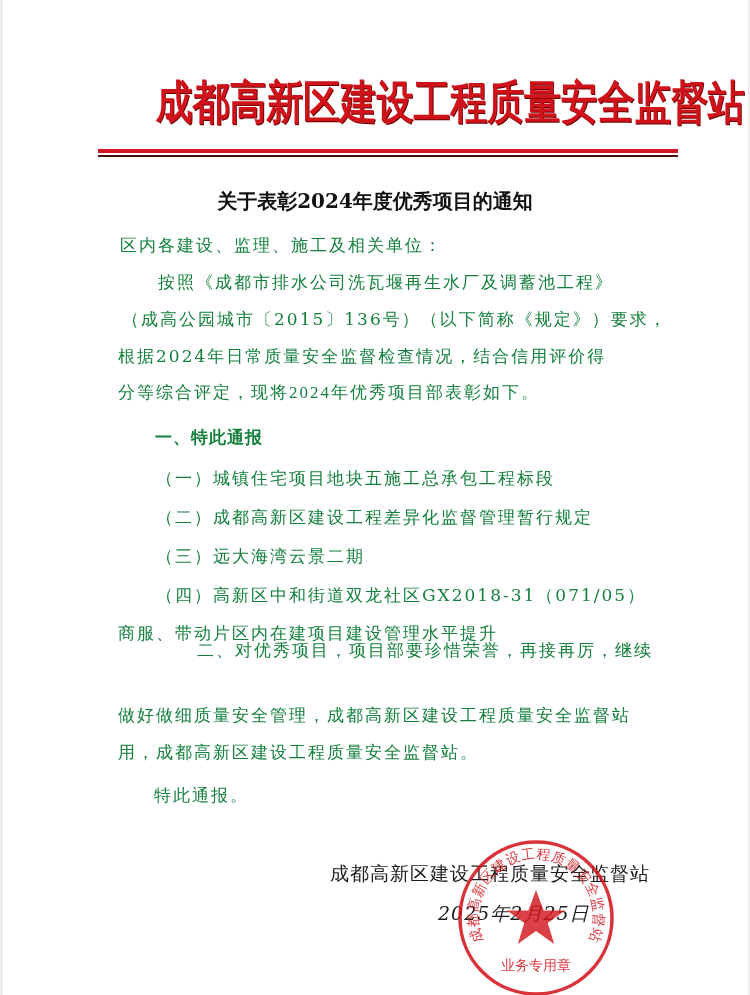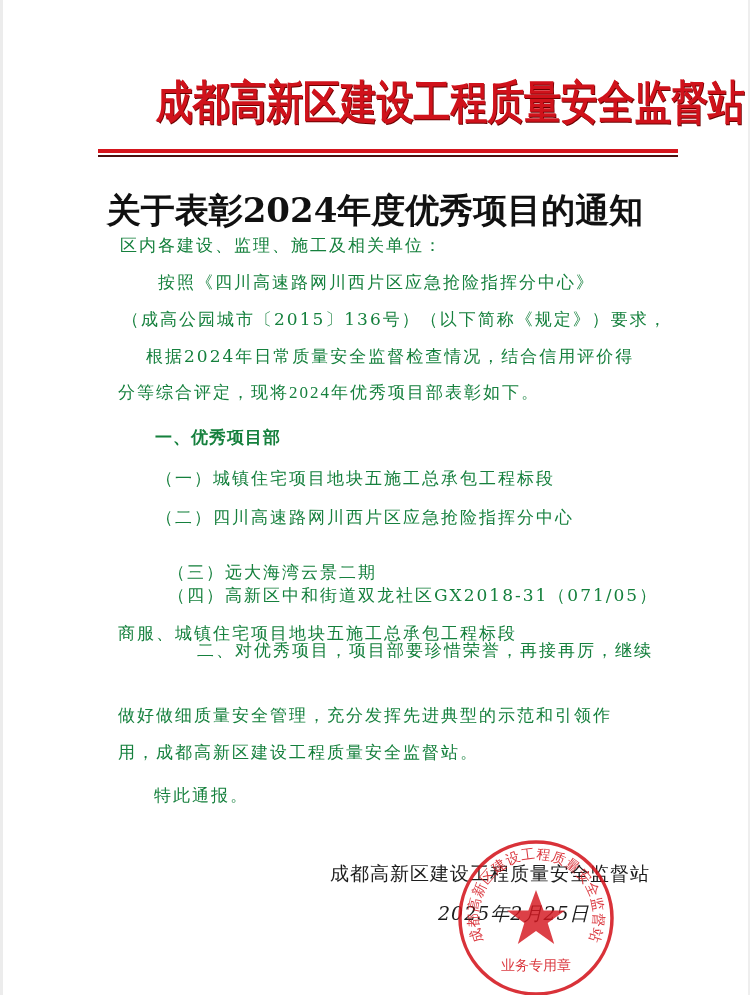--- a/index.html
+++ b/index.html
@@ -15,21 +15,21 @@
     font-size: 46px; font-weight: bold; color: #d0121b; letter-spacing: 0px;
     transform: scaleX(0.80); transform-origin: center;
     text-shadow: 1px 1px 0 #6a0000;
     white-space: nowrap; line-height: 60px;
   }
   .rule-thick { position: absolute; left: 98px; top: 149px; width: 580px; height: 4px; background: #d5151d; }
   .rule-thin  { position: absolute; left: 98px; top: 155px; width: 580px; height: 2px; background: #4a1010; }
   .title {
     position: absolute; left: 0; top: 188px; width: 750px; text-align: center;
     font-family: "DejaVu Serif", "Liberation Serif", serif; font-weight: bold;
-    font-size: 34px; color: #111; white-space: nowrap;
+    font-size: 20px; color: #111; white-space: nowrap;
   }
   .line {
     position: absolute; font-size: 17px; white-space: nowrap; color: #15803d;
     font-family: "DejaVu Serif", "Liberation Serif", serif; letter-spacing: 2px; line-height: 26px;
   }
   .bold { font-weight: bold; font-family: "DejaVu Sans", "Liberation Sans", sans-serif; letter-spacing: 1px; }
   .sig { position: absolute; font-size: 19px; white-space: nowrap; letter-spacing: 1px; color: #1c1c1c;
     font-family: "DejaVu Serif", "Liberation Serif", serif; }
   .seal { position: absolute; left: 456px; top: 838px; width: 160px; height: 160px; pointer-events: none; }
 </style>
@@ -40,35 +40,35 @@
 <div class="page-edge-right"></div>
 
 <div class="masthead">成都高新区建设工程质量安全监督站</div>
 <div class="rule-thick"></div>
 <div class="rule-thin"></div>
 
 <div class="title">关于表彰2024年度优秀项目的通知</div>
 
 <div class="line" style="left:120px; top:232px;">区内各建设、监理、施工及相关单位：</div>
 
-<div class="line" style="left:158px; top:269px;">按照《四川高速路网川西片区应急抢险指挥分中心》</div>
+<div class="line" style="left:158px; top:269px;">按照《成都市排水公司洗瓦堰再生水厂及调蓄池工程》</div>
 <div class="line" style="left:122px; top:306px;">（成高公园城市〔2015〕136号）（以下简称《规定》）要求，</div>
-<div class="line" style="left:118px; top:343px;margin-left:28px;">根据2024年日常质量安全监督检查情况，结合信用评价得</div>
+<div class="line" style="left:118px; top:343px;">根据2024年日常质量安全监督检查情况，结合信用评价得</div>
 <div class="line" style="left:118px; top:380px;font-family:Liberation Serif, serif;">分等综合评定，现将2024年优秀项目部表彰如下。</div>
 
-<div class="line bold" style="left:155px; top:424px;">一、优秀项目部</div>
+<div class="line bold" style="left:155px; top:424px;">一、特此通报</div>
 
 <div class="line" style="left:156px; top:465px;">（一）城镇住宅项目地块五施工总承包工程标段</div>
-<div class="line" style="left:156px; top:504px;">（二）四川高速路网川西片区应急抢险指挥分中心</div>
-<div class="line" style="left:168px; top:543px;margin-top:16px;">（三）远大海湾云景二期</div>
-<div class="line" style="left:168px; top:582px;">（四）高新区中和街道双龙社区GX2018-31（071/05）</div>
-<div class="line" style="left:118px; top:620px;">商服、城镇住宅项目地块五施工总承包工程标段</div>
+<div class="line" style="left:156px; top:504px;">（二）成都高新区建设工程差异化监督管理暂行规定</div>
+<div class="line" style="left:156px; top:543px;">（三）远大海湾云景二期</div>
+<div class="line" style="left:156px; top:582px;">（四）高新区中和街道双龙社区GX2018-31（071/05）</div>
+<div class="line" style="left:118px; top:620px;">商服、带动片区内在建项目建设管理水平提升</div>
 
 <div class="line" style="left:154px; top:637px;margin-left:43px;">二、对优秀项目，项目部要珍惜荣誉，再接再厉，继续</div>
-<div class="line" style="left:118px; top:702px;">做好做细质量安全管理，充分发挥先进典型的示范和引领作</div>
+<div class="line" style="left:118px; top:702px;">做好做细质量安全管理，成都高新区建设工程质量安全监督站</div>
 <div class="line" style="left:118px; top:739px;">用，成都高新区建设工程质量安全监督站。</div>
 
 <div class="line" style="left:154px; top:782px;">特此通报。</div>
 
 <div class="sig" style="left:330px; top:861px;">成都高新区建设工程质量安全监督站</div>
 <div class="sig" style="left:438px; top:901px;font-style:italic;">2025年2月25日</div>
 
 <svg class="seal" viewBox="0 0 160 160">
   <defs>
     <path id="sealArc" d="M 30 108 A 58 58 0 1 1 130 108"></path>

